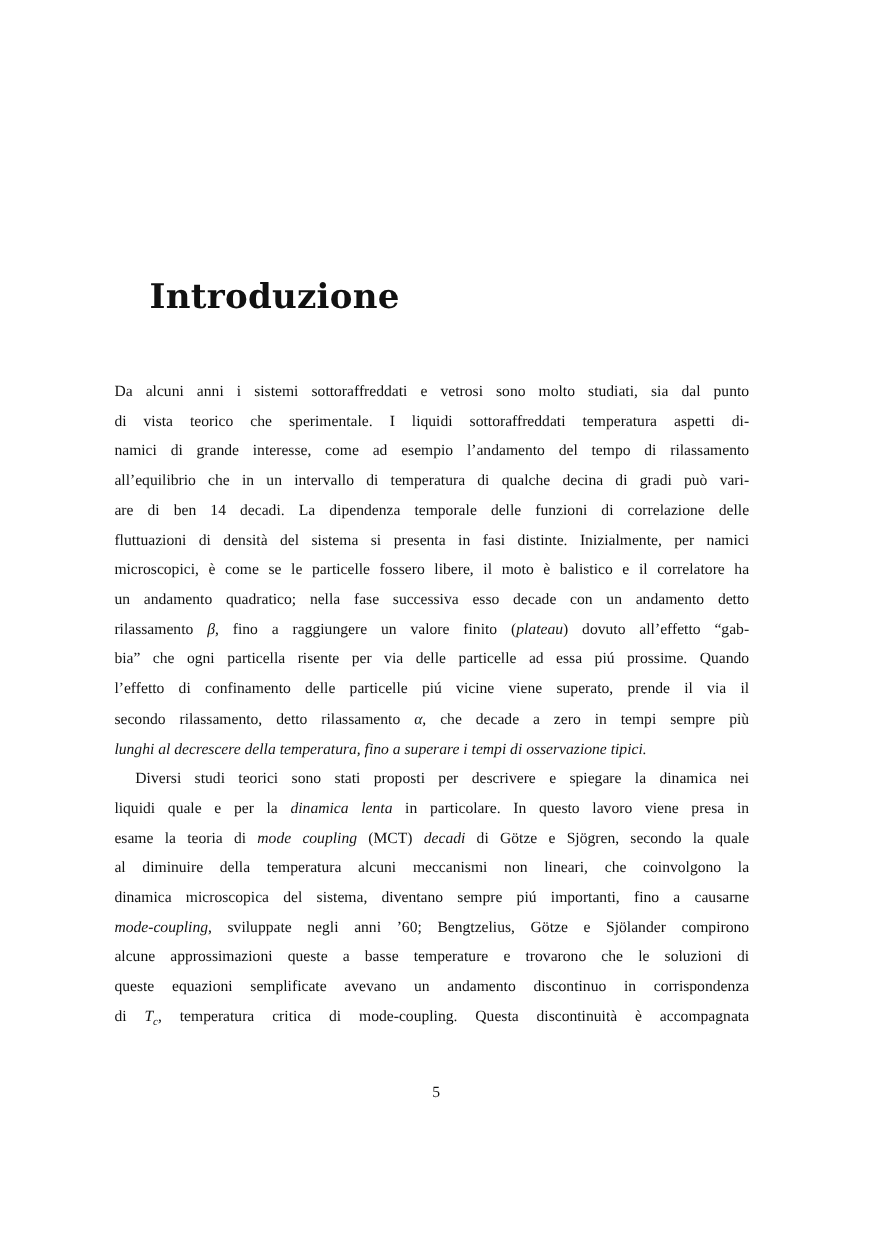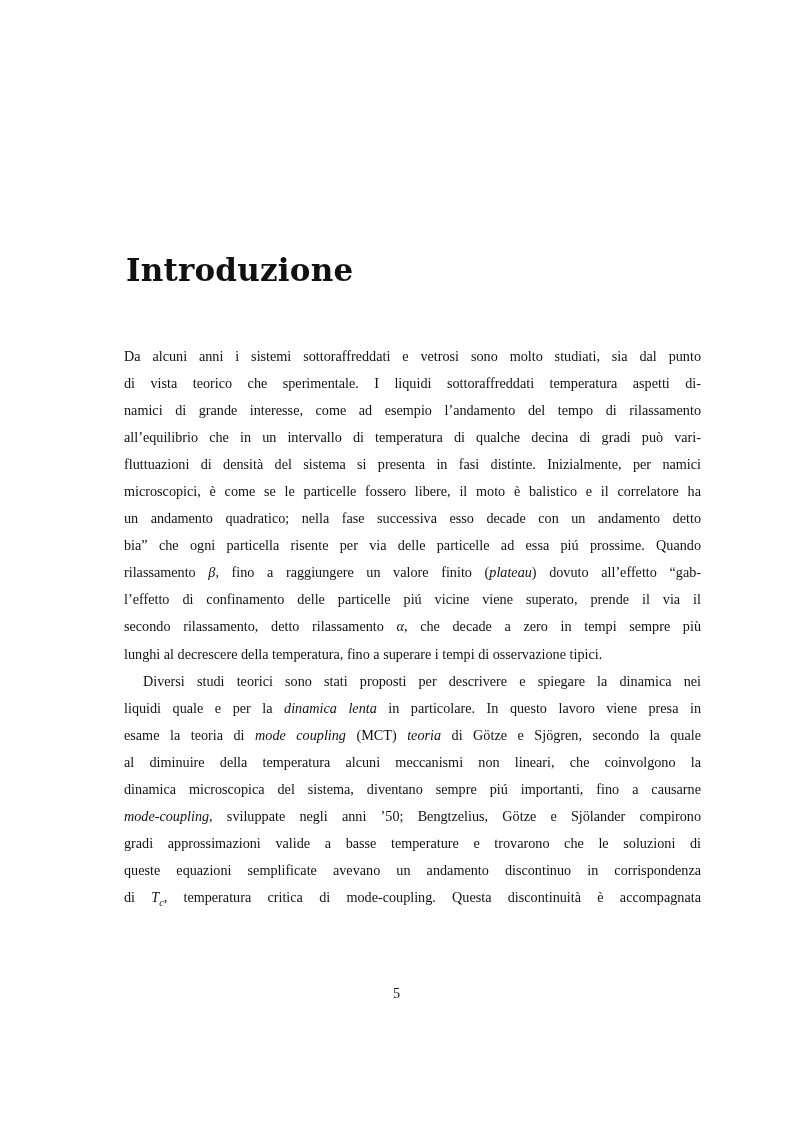--- a/index.html
+++ b/index.html
@@ -1,48 +1,49 @@
 <!DOCTYPE html>
 <html><head>
 <meta charset="utf-8">
 <style>
   html, body { margin: 0; padding: 0; background: #ffffff; }
   body { width: 793px; height: 1123px; position: relative; overflow: hidden; font-family: "DejaVu Serif", "Liberation Serif", serif; color: #111; }
-  .title { position: absolute; left: 126px; top: 252px; font-size: 31px; font-weight: bold; font-family: "DejaVu Serif", serif; letter-spacing: 0.2px; margin: 0; }
-  .body { position: absolute; left: 124px; top: 343px; width: 577px; }
+  .title { position: absolute; left: 136px; top: 252px; font-size: 31px; font-weight: bold; font-family: "DejaVu Serif", serif; letter-spacing: 0.2px; margin: 0; }
+  .body { position: absolute; left: 104px; top: 343px; width: 577px; }
   .line { height: 27.05px; line-height: 27.05px; font-size: 14.2px; font-family: "Liberation Serif", serif; white-space: nowrap; text-align: justify; text-align-last: justify; display: block; }
-  .line.last { text-align-last: left; }
+  .line.last { text-align-last: left; font-style: italic; }
   .line.indent { padding-left: 19px; }
   .pageno { position: absolute; left: 0; width: 793px; top: 985px; text-align: center; font-size: 14.2px; font-family: "Liberation Serif", serif; }
   i { font-style: italic; }
 </style>
 </head>
 <body>
 
 <h1 class="title">Introduzione</h1>
 
 <div class="body">
 
   <span class="line"><span>Da alcuni anni i sistemi sottoraffreddati e vetrosi sono molto studiati, sia dal punto</span></span>
   <span class="line"><span>di vista teorico che sperimentale.  I liquidi sottoraffreddati temperatura aspetti di-</span></span>
   <span class="line"><span>namici di grande interesse, come ad esempio l’andamento del tempo di rilassamento</span></span>
   <span class="line"><span>all’equilibrio che in un intervallo di temperatura di qualche decina di gradi può vari-</span></span>
+  <span class="line"><span>are di ben 14 decadi.  La dipendenza temporale delle funzioni di correlazione delle</span></span>
   <span class="line"><span>fluttuazioni di densità del sistema si presenta in fasi distinte. Inizialmente, per namici</span></span>
   <span class="line"><span>microscopici, è come se le particelle fossero libere, il moto è balistico e il correlatore ha</span></span>
   <span class="line"><span>un andamento quadratico; nella fase successiva esso decade con un andamento detto</span></span>
+  <span class="line"><span>rilassamento </span><i>β</i><span>, fino a raggiungere un valore finito (</span><i>plateau</i><span>) dovuto all’effetto “gab-</span></span>
   <span class="line"><span>bia” che ogni particella risente per via delle particelle ad essa piú prossime. Quando</span></span>
-  <span class="line"><span>rilassamento </span><i>β</i><span>, fino a raggiungere un valore finito (</span><i>plateau</i><span>) dovuto all’effetto “gab-</span></span>
   <span class="line"><span>l’effetto di confinamento delle particelle piú vicine viene superato, prende il via il</span></span>
   <span class="line"><span>secondo rilassamento, detto rilassamento </span><i>α</i><span>, che decade a zero in tempi sempre più</span></span>
   <span class="line last"><span>lunghi al decrescere della temperatura, fino a superare i tempi di osservazione tipici.</span></span>
 
   <span class="line indent"><span>Diversi studi teorici sono stati proposti per descrivere e spiegare la dinamica nei</span></span>
   <span class="line"><span>liquidi quale e per la </span><i>dinamica lenta</i><span> in particolare.  In questo lavoro viene presa in</span></span>
-  <span class="line"><span>esame la teoria di </span><i>mode coupling</i><span> (MCT) </span><i>teoria</i><span> di Götze e Sjögren, secondo la quale</span></span>
+  <span class="line"><span>esame la teoria di </span><i>mode coupling</i><span> (MCT) </span><i>decadi</i><span> di Götze e Sjögren, secondo la quale</span></span>
   <span class="line"><span>al diminuire della temperatura alcuni meccanismi non lineari, che coinvolgono la</span></span>
   <span class="line"><span>dinamica microscopica del sistema, diventano sempre piú importanti, fino a causarne</span></span>
-  <span class="line"><i>mode-coupling</i><span>, sviluppate negli anni ’50; Bengtzelius, Götze e Sjölander compirono</span></span>
-  <span class="line"><span>gradi approssimazioni valide a basse temperature e trovarono che le soluzioni di</span></span>
+  <span class="line"><i>mode-coupling</i><span>, sviluppate negli anni ’60; Bengtzelius, Götze e Sjölander compirono</span></span>
+  <span class="line"><span>alcune approssimazioni queste a basse temperature e trovarono che le soluzioni di</span></span>
   <span class="line"><span>queste equazioni semplificate avevano un andamento discontinuo in corrispondenza</span></span>
   <span class="line"><span>di </span><i>T</i><sub style="font-size:10px;font-style:italic;">c</sub><span>, temperatura critica di mode-coupling.  Questa discontinuità è accompagnata</span></span>
 </div>
 
 <div class="pageno">5</div>
 
 </body></html>

